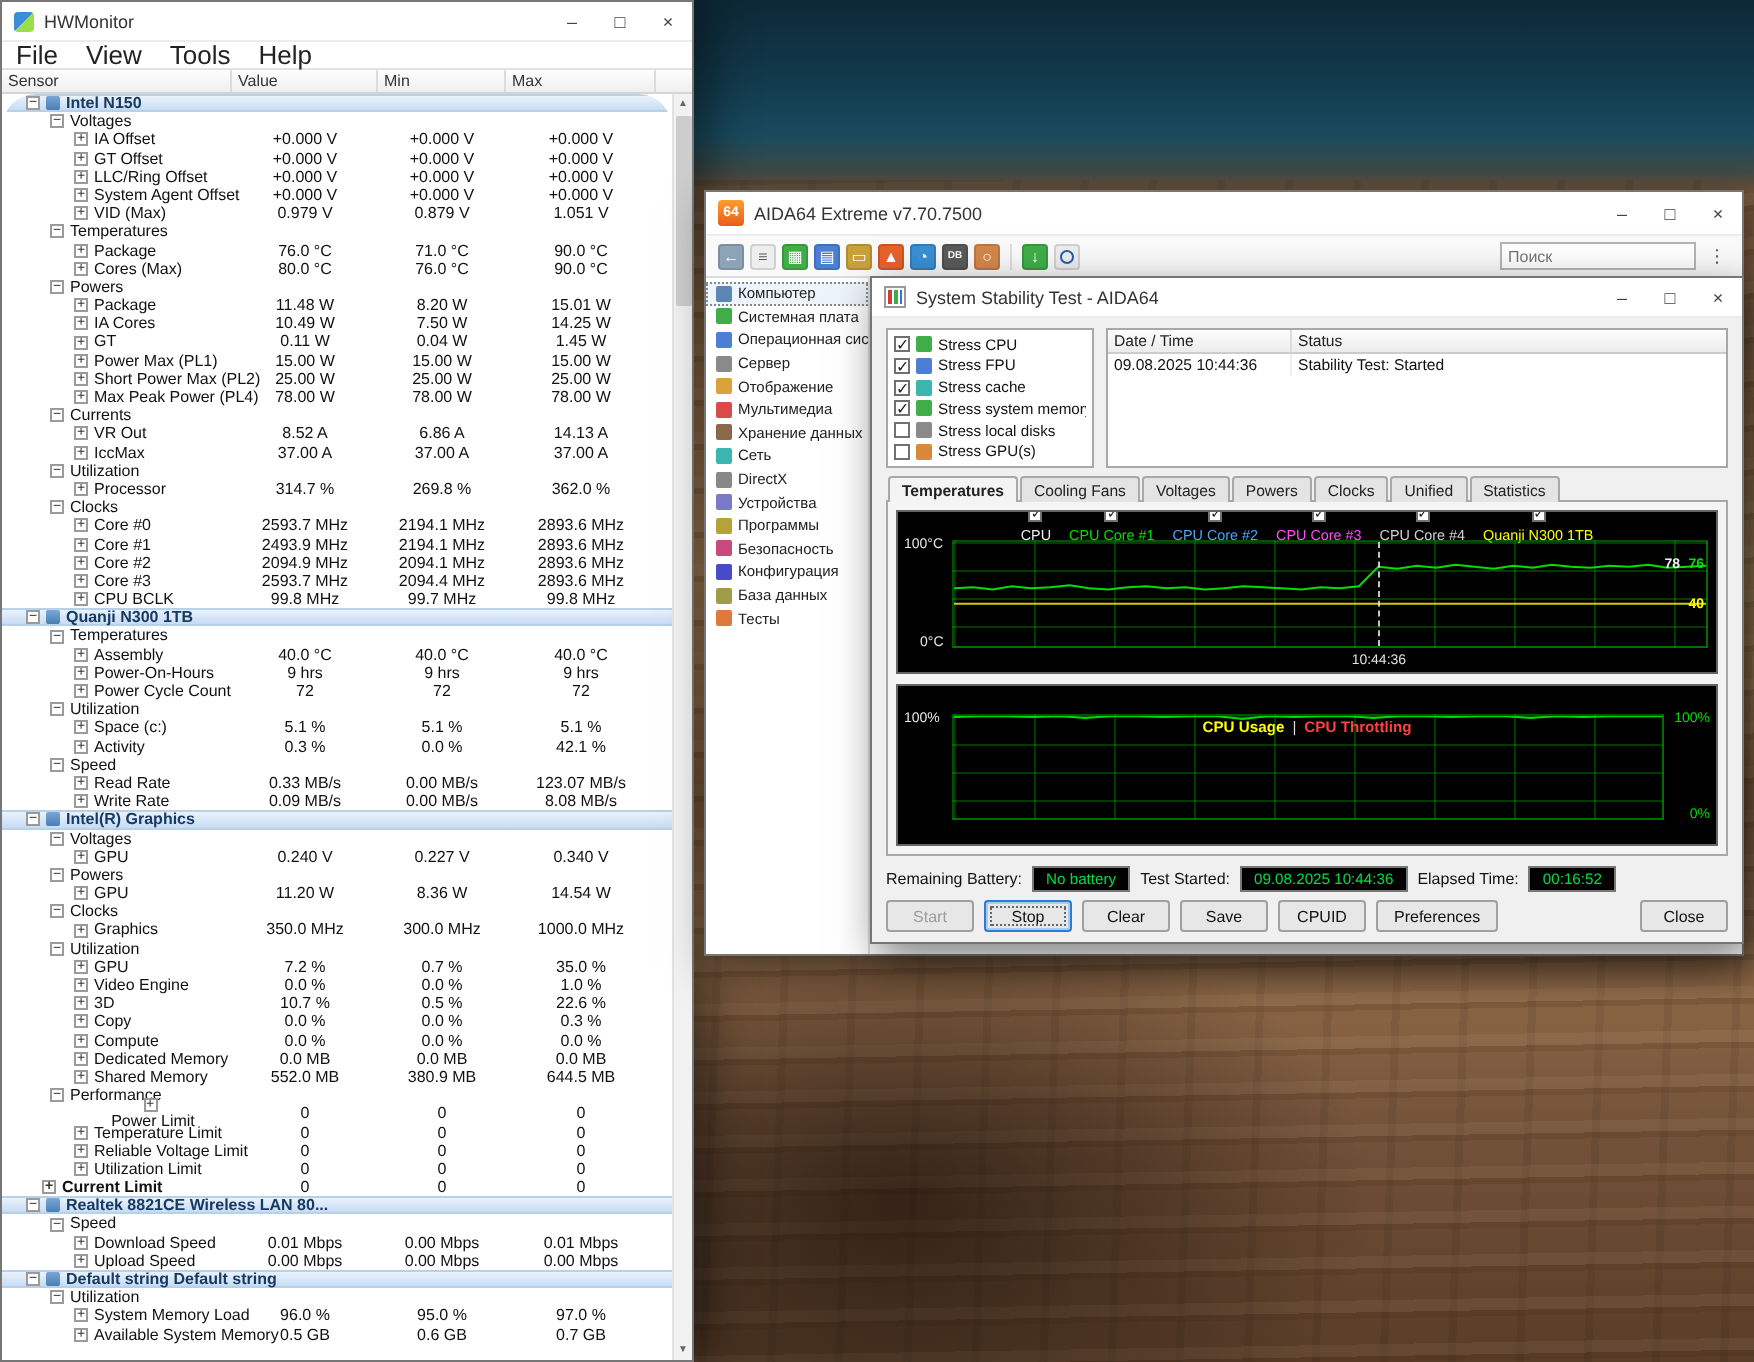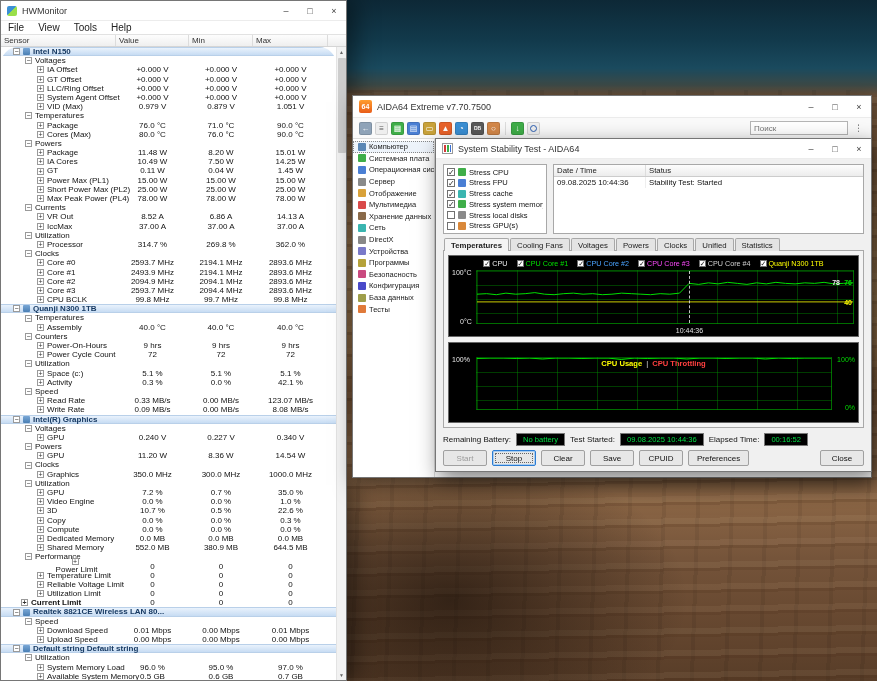--- a/index.html
+++ b/index.html
@@ -21,21 +21,21 @@
   
   .win { position:absolute; background:#fff; border:1px solid #767676; box-shadow:4px 7px 20px rgba(0,0,0,.5); }
   .titlebar { display:flex; align-items:center; background:#fff; height:20px; padding-left:6px; gap:5px; border-bottom:1px solid #ececec; flex:none; }
   .tb-title { font-size:9px; color:#333; white-space:nowrap; }
   .win-controls { margin-left:auto; display:flex; height:100%; }
   .win-btn { width:24px; height:100%; display:flex; align-items:center; justify-content:center; font-size:9px; color:#444; }
 
   
   #hwmonitor { left:0; top:0; width:347px; height:681px; display:flex; flex-direction:column; box-shadow:8px 0 22px rgba(0,0,0,.45); }
   .hw-appicon { width:10px; height:10px; flex:none; border-radius:2px; background:linear-gradient(135deg,#3a8fd4 0 50%,#9adf4a 50% 100%); }
-  .menubar { height:14px; display:flex; align-items:center; border-bottom:1px solid #e2e2e2; font-size:10px; color:#222; flex:none; }
+  .menubar { height:14px; display:flex; align-items:center; border-bottom:1px solid #e2e2e2; font-size:13px; color:#222; flex:none; }
   .menu-item { padding:0 7px; }
   .colheader { height:12px; display:flex; background:linear-gradient(#fdfdfd,#efefef); border-bottom:1px solid #d5d5d5; font-size:8px; color:#333; flex:none; }
   .colheader .col { border-right:1px solid #dcdcdc; padding:1px 0 0 3px; white-space:nowrap; }
   .col-sensor { width:115px; } .col-value { width:73px; } .col-min { width:64px; } .col-max { width:75px; }
   #hw-body { flex:1; display:flex; overflow:hidden; background:#fff; }
   #hw-rows { flex:1; overflow:hidden;border-radius:17px; }
   .hw-row { display:flex; height:9.2px; align-items:center; font-size:8px; line-height:9.2px; color:#111; white-space:nowrap; }
   .hw-row .sensor { width:115px; flex:none; display:flex; align-items:center; overflow:visible; }
   .hw-row .num { text-align:center; overflow:hidden; }
   .hw-row .num.col-value { width:73px; } .hw-row .num.col-min { width:64px; } .hw-row .num.col-max { width:75px; }
@@ -85,21 +85,21 @@
   .log-col-date { width:92px; flex:none; border-right:1px solid #ddd; padding:1px 3px; white-space:nowrap; }
   .log-col-status { flex:1; padding:1px 3px; white-space:nowrap; }
   .log-row { display:flex; height:11px; color:#111; }
   .log-row .log-col-date { border-right:1px solid #eee; }
   #stab-tabs { display:flex; margin-top:4px; padding-left:1px; font-size:7.8px; flex:none; position:relative; z-index:2; }
   .tab { padding:2px 6px 1px; border:1px solid #a8a8a8; border-bottom:none; background:#e4e4e4; color:#222; border-radius:2px 2px 0 0; margin-right:1px; white-space:nowrap; }
   .tab.active { background:#f4f4f4; font-weight:bold; position:relative; }
   #tab-panel { flex:1; border:1px solid #a8a8a8; background:#f4f4f4; margin-top:-1px; padding:4px; display:flex; flex-direction:column; gap:5px; overflow:hidden; }
   .graph { position:relative; background:#000; border:1px solid #666; flex:1; overflow:hidden; }
   .legend { position:absolute; top:1px; left:0; right:0; display:flex; justify-content:center; gap:9px; align-items:center; height:12px; font-size:7.2px; }
-  .legend-item { display:flex; align-items:center; gap:2px; white-space:nowrap; }
+  .legend-item { display:flex; align-items:center; gap:2px; white-space:nowrap;flex-direction:column; }
   .g2-title { position:absolute; top:15px; left:0; right:0; display:flex; justify-content:center; gap:4px; height:12px; align-items:center; font-size:7.6px; font-weight:bold; }
   .g2-sep { color:#ddd; font-weight:normal; }
   .axis-label { position:absolute; font-size:7px; color:#e8e8e8; white-space:nowrap; }
   .axis-label.green { color:#00dd00; }
   .plot { position:absolute; left:27px; right:4px; top:14px; bottom:12px; border:1px solid rgba(0,150,0,.55); background-image:
       repeating-linear-gradient(to right, rgba(0,150,0,.40) 0 1px, rgba(0,0,0,0) 1px 40px),
       repeating-linear-gradient(to bottom, rgba(0,150,0,.40) 0 1px, rgba(0,0,0,0) 1px 14px); overflow:visible; }
   #graph2 .plot { right:26px; }
   .plot svg { position:absolute; inset:0; width:100%; height:100%; }
   .cursor-line { position:absolute; top:0; bottom:0; left:56.5%; border-left:1px dashed rgba(230,230,230,.85); }
@@ -416,29 +416,20 @@
             <div class="num col-max"></div>
           </div>
           <div class="hw-row leaf">
             <div class="sensor" style="padding-left: 36px;">
               <span class="expander">+</span>
               <span class="lbl">Assembly</span>
             </div>
             <div class="num col-value">40.0 °C</div>
             <div class="num col-min">40.0 °C</div>
             <div class="num col-max">40.0 °C</div>
-          </div>
-          <div class="hw-row category">
-            <div class="sensor" style="padding-left: 24px;">
-              <span class="expander">−</span>
-              <span class="lbl">Counters</span>
-            </div>
-            <div class="num col-value"></div>
-            <div class="num col-min"></div>
-            <div class="num col-max"></div>
           </div>
           <div class="hw-row leaf">
             <div class="sensor" style="padding-left: 36px;">
               <span class="expander">+</span>
               <span class="lbl">Power-On-Hours</span>
             </div>
             <div class="num col-value">9 hrs</div>
             <div class="num col-min">9 hrs</div>
             <div class="num col-max">9 hrs</div>
           </div>

